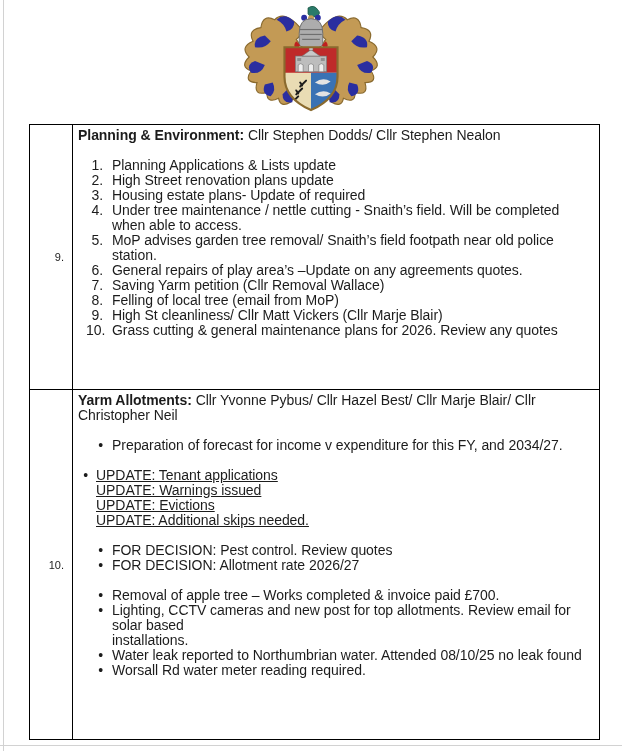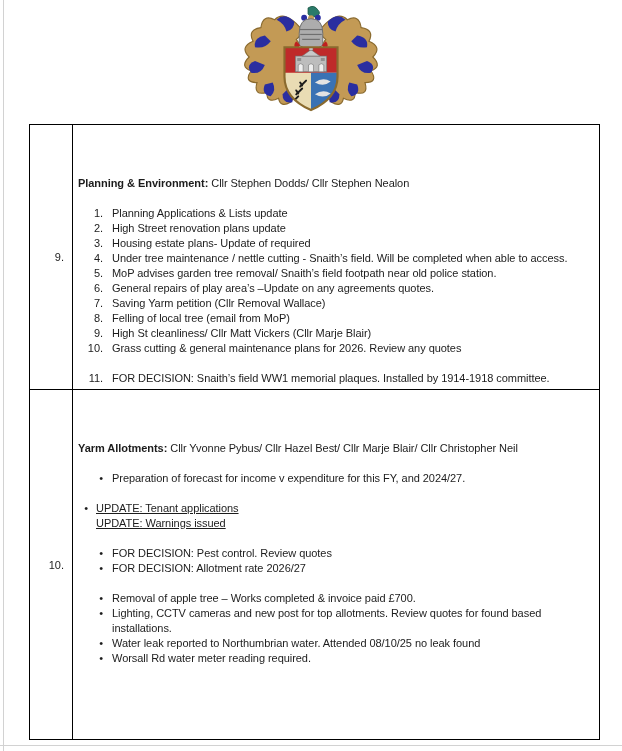--- a/index.html
+++ b/index.html
@@ -23,21 +23,21 @@
   .row9 { height:264px; }
   .row10{ flex:1; border-top:1.5px solid #000; }
   .num-cell {
     width:43px; box-sizing:border-box; border-right:1.5px solid #000;
     display:flex; align-items:center; justify-content:flex-end;
     padding-right:8px; font-size:11px;
   }
   .content-cell {
     flex:1; box-sizing:border-box; overflow:hidden;
     padding:3px 6px 0 5px;
-    font-size:11px; line-height:15px; letter-spacing:-0.05px;margin-top:48px;
+    font-size:14px; line-height:15px; letter-spacing:-0.05px;
   }
   .section-title .b { font-weight:700; }
   .item { position:relative; }
   .item.gap { margin-top:15px; }
   .item .marker { position:absolute; top:0; }
   .item .text   { display:block; white-space:pre-wrap; }
   .indent1 .marker { left:-2px; width:12px; text-align:right; }
   .indent1 .text   { padding-left:18px;text-decoration:underline; }
   .indent2 .marker { left:8px; width:17px; text-align:right; }
   .indent2 .text   { padding-left:34px; }
@@ -152,63 +152,66 @@
             <span class="text">Felling of local tree (email from MoP)</span>
           </div>
           <div class="item indent2">
             <span class="marker">9.</span>
             <span class="text">High St cleanliness/ Cllr Matt Vickers (Cllr Marje Blair)</span>
           </div>
           <div class="item indent2">
             <span class="marker">10.</span>
             <span class="text">Grass cutting &amp; general maintenance plans for 2026. Review any quotes</span>
           </div>
-          <div class="item indent2 gap">
-            <span class="marker">11.</span>
-            <span class="text">FOR DECISION: Snaith’s field WW1 memorial plaques. Installed by 1914-1918 committee.
-Should the Council adopt responsibility.</span>
-          </div>
         </div>
     </div>
   </div>
 
   <div class="trow row10">
     <div class="num-cell">
       <span>10.</span>
     </div>
     <div class="content-cell">
       <div class="section-title"><span class="b">Yarm Allotments:</span><span> Cllr Yvonne Pybus/ Cllr Hazel Best/ Cllr Marje Blair/ Cllr Christopher Neil</span></div>
       <div class="items">
           <div class="item indent2 gap">
             <span class="marker">•</span>
-            <span class="text">Preparation of forecast for income v expenditure for this FY, and 2024/27.</span>
+            <span class="text">Preparation of forecast for income v expenditure for this FY, and 2034/27.</span>
           </div>
           <div class="item indent1 gap">
             <span class="marker">•</span>
             <span class="text">UPDATE: Tenant applications</span>
           </div>
           <div class="item indent1">
             <span class="marker"></span>
             <span class="text">UPDATE: Warnings issued</span>
           </div>
+          <div class="item indent1">
+            <span class="marker"></span>
+            <span class="text">UPDATE: Evictions</span>
+          </div>
+          <div class="item indent1">
+            <span class="marker"></span>
+            <span class="text">UPDATE: Additional skips needed.</span>
+          </div>
           <div class="item indent2 gap">
             <span class="marker">•</span>
             <span class="text">FOR DECISION: Pest control. Review quotes</span>
           </div>
           <div class="item indent2">
             <span class="marker">•</span>
             <span class="text">FOR DECISION: Allotment rate 2026/27</span>
           </div>
           <div class="item indent2 gap">
             <span class="marker">•</span>
             <span class="text">Removal of apple tree – Works completed &amp; invoice paid £700.</span>
           </div>
           <div class="item indent2">
             <span class="marker">•</span>
-            <span class="text">Lighting, CCTV cameras and new post for top allotments. Review quotes for found based
+            <span class="text">Lighting, CCTV cameras and new post for top allotments. Review email for solar based
 installations.</span>
           </div>
           <div class="item indent2">
             <span class="marker">•</span>
             <span class="text">Water leak reported to Northumbrian water. Attended 08/10/25 no leak found</span>
           </div>
           <div class="item indent2">
             <span class="marker">•</span>
             <span class="text">Worsall Rd water meter reading required.</span>
           </div>

